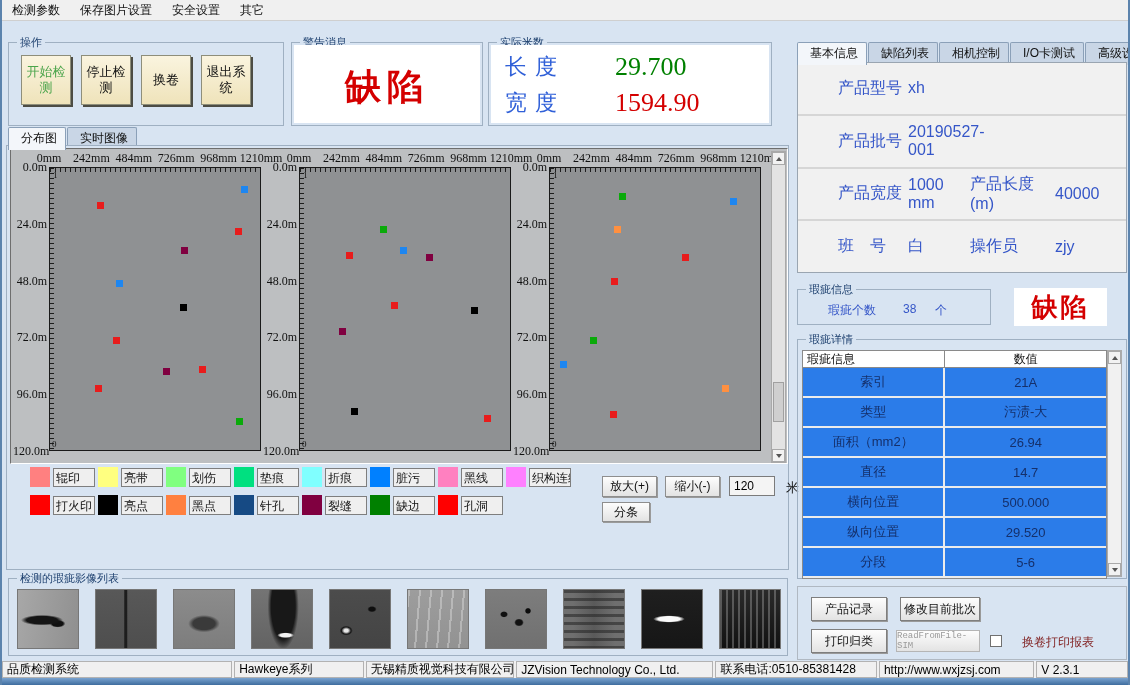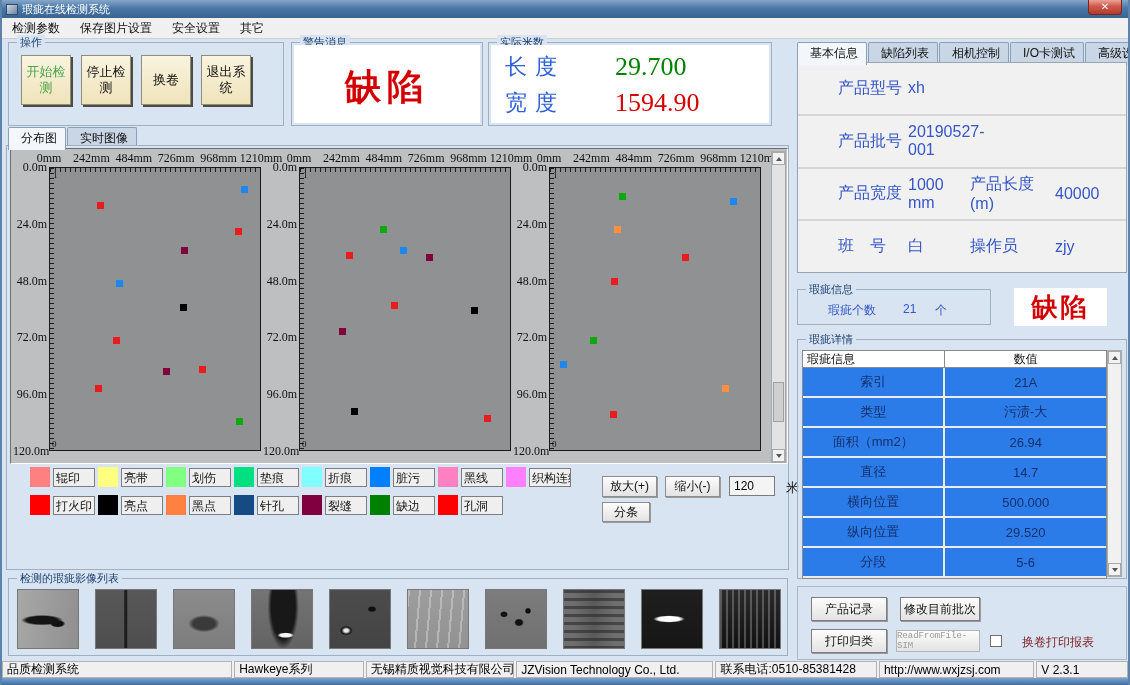--- a/index.html
+++ b/index.html
@@ -98,27 +98,20 @@
   
   .statusbar { position:absolute; left:0; bottom:7px; width:1126px; height:17px; background:#f0f0f0; display:flex; gap:2px; align-items:stretch; }
   .status-seg { border:1px solid #b2b2b2; font-size:12px; color:#000000; padding:0 4px; display:flex; align-items:center; white-space:nowrap; overflow:hidden; }
   .bottom-strip { position:absolute; left:0; bottom:0; width:1126px; height:7px; background:linear-gradient(#7aa3d0,#3f6d9e); }
 </style>
 </head>
 <body>
 
 <div class="window">
 
-  <div class="titlebar">
-    <div class="app-icon"></div>
-    <span>瑕疵在线检测系统</span>
-    <div class="close-btn">
-      <span>✕</span>
-    </div>
-  </div>
 
   <div class="menubar" id="menubar">
       <span class="menu-item">检测参数</span>
       <span class="menu-item">保存图片设置</span>
       <span class="menu-item">安全设置</span>
       <span class="menu-item">其它</span>
     </div>
 
   <div class="main">
 
@@ -377,21 +370,21 @@
         <span class="ivalue">白</span>
         <span class="ilabel2">操作员</span>
         <span>zjy</span>
       </div>
     </div>
 
     <div class="group" style="left:795px;top:250px;width:194px;height:36px;">
       <span class="group-label">瑕疵信息</span>
       <div class="count-row">
         <span style="margin-left:30px;width:75px;">瑕疵个数</span>
-        <span style="width:32px;">21</span>
+        <span style="width:32px;">38</span>
         <span>个</span>
       </div>
     </div>
     <div class="alert-box">缺陷</div>
 
     <div class="group" style="left:795px;top:300px;width:330px;height:240px;">
       <span class="group-label">瑕疵详情</span>
       <div class="dd-table" id="dd-table">
           <div class="dd-head">
             <span class="c1">瑕疵信息</span>

